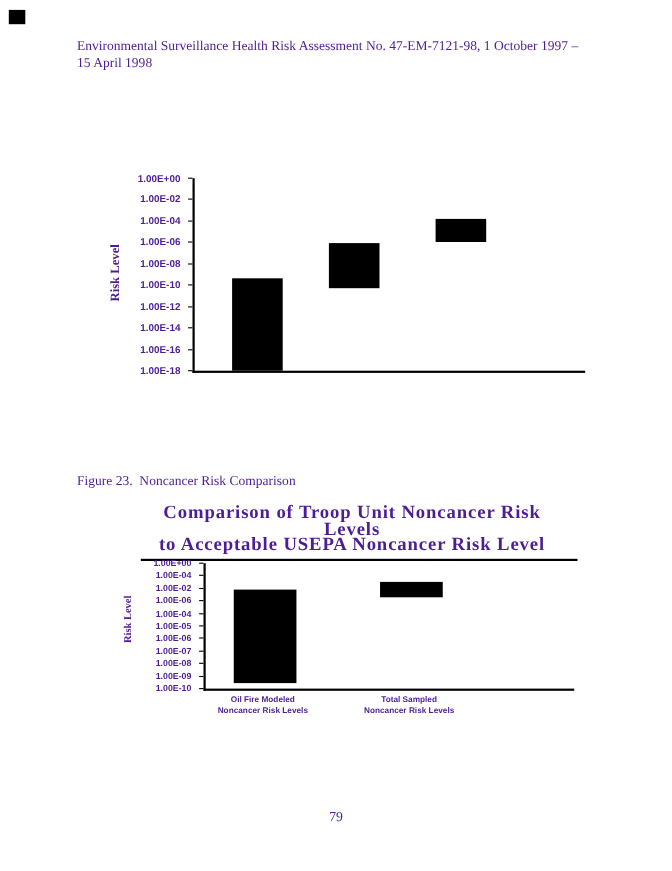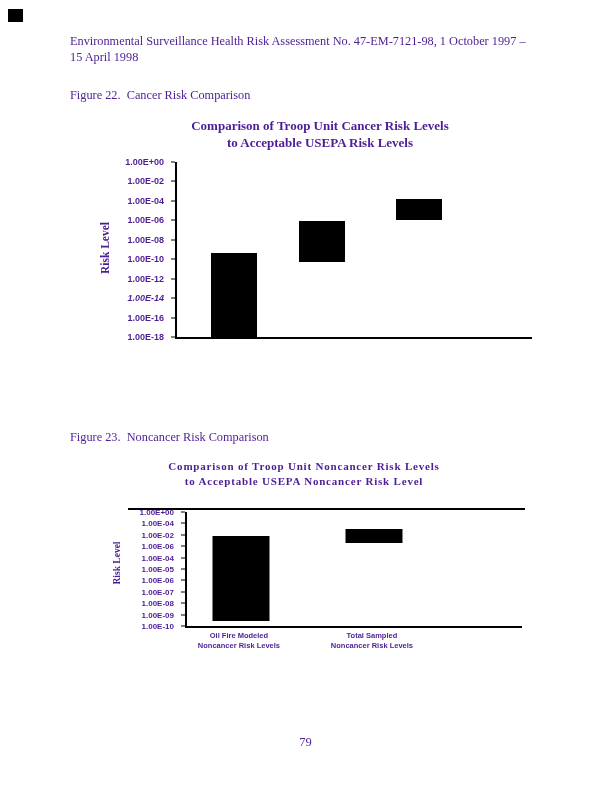--- a/index.html
+++ b/index.html
@@ -23,21 +23,21 @@
 
   .chart{position:absolute;}
   .chart-1{left:100px;top:113px;width:440px;height:255px;}
   .chart-2{left:110px;top:455px;width:420px;height:215px;}
 
   .chart-title{
     position:absolute;text-align:center;font-weight:bold;
     font-family:"Liberation Serif", serif;white-space:pre-line;
   }
   .chart-1 .chart-title{left:55px;top:4px;width:330px;font-size:13px;line-height:17px;}
-  .chart-2 .chart-title{left:14px;top:4px;width:360px;font-size:11px;line-height:14.5px;letter-spacing:0.8px;}
+  .chart-2 .chart-title{left:30px;top:4px;width:360px;font-size:17px;line-height:14.5px;letter-spacing:0.8px;}
 
   .chart-annotation{
     position:absolute;left:0;top:41px;width:420px;text-align:center;
     font-family:"Liberation Sans", sans-serif;font-weight:bold;font-size:8.5px;letter-spacing:0.3px;
   }
   .annotation-rule{position:absolute;left:18px;top:53px;width:397px;height:1.5px;background:#000;}
 
   .plot-area{
     position:absolute;border-left:2px solid #000;border-bottom:2px solid #000;
     background:#fff;
@@ -84,35 +84,32 @@
 </head>
 <body>
 
 <div class="page">
 
   <div class="scan-artifact"></div>
 
   <div class="doc-header">Environmental Surveillance Health Risk Assessment No. 47-EM-7121-98, 1 October 1997 –
 15 April 1998</div>
 
-  <div class="fig-caption f22">Figure 22.  Cancer Risk Comparison</div>
 
   <div class="chart chart-1">
-    <div class="chart-title">Comparison of Troop Unit Cancer Risk Levels
-to Acceptable USEPA Risk Levels</div>
     <div class="y-axis-title">Risk Level</div>
     <div class="y-ticks">
         <div class="y-tick" style="top: 0%;">1.00E+00</div>
         <div class="y-tick" style="top: 11.1111%;">1.00E-02</div>
         <div class="y-tick" style="top: 22.2222%;">1.00E-04</div>
         <div class="y-tick" style="top: 33.3333%;">1.00E-06</div>
         <div class="y-tick" style="top: 44.4444%;">1.00E-08</div>
         <div class="y-tick" style="top: 55.5556%;">1.00E-10</div>
         <div class="y-tick" style="top: 66.6667%;">1.00E-12</div>
-        <div class="y-tick" style="top: 77.7778%; font-style: italic;">1.00E-14</div>
+        <div class="y-tick" style="top: 77.7778%;">1.00E-14</div>
         <div class="y-tick" style="top: 88.8889%;">1.00E-16</div>
         <div class="y-tick" style="top: 100%;">1.00E-18</div>
       </div>
     <div class="plot-area">
         <div class="tick-mark" style="top: 0%;"></div>
         <div class="tick-mark" style="top: 11.1111%;"></div>
         <div class="tick-mark" style="top: 22.2222%;"></div>
         <div class="tick-mark" style="top: 33.3333%;"></div>
         <div class="tick-mark" style="top: 44.4444%;"></div>
         <div class="tick-mark" style="top: 55.5556%;"></div>

